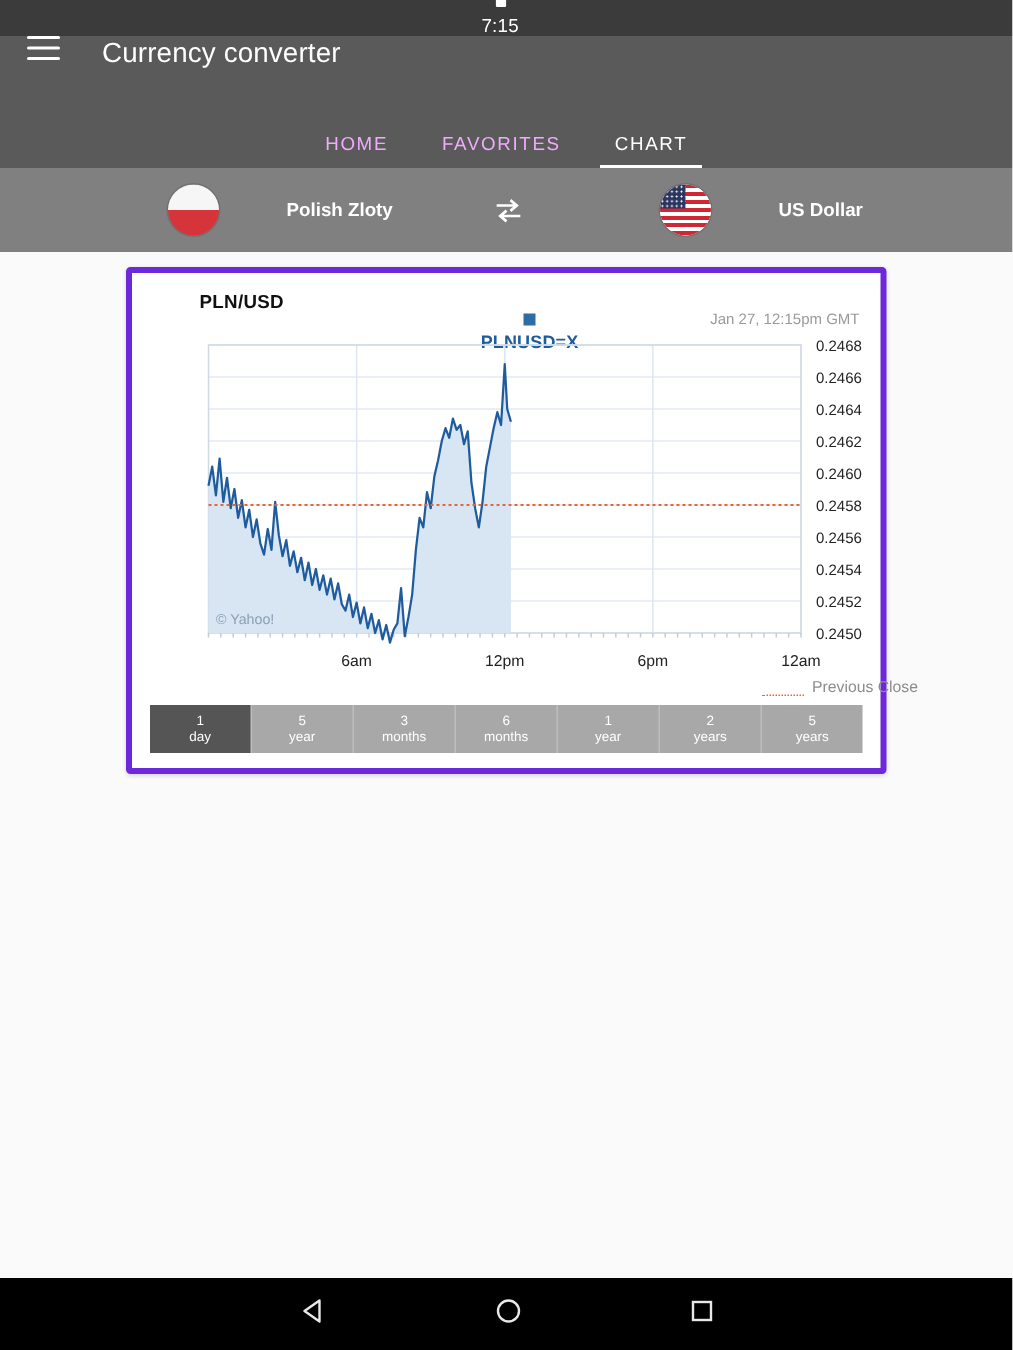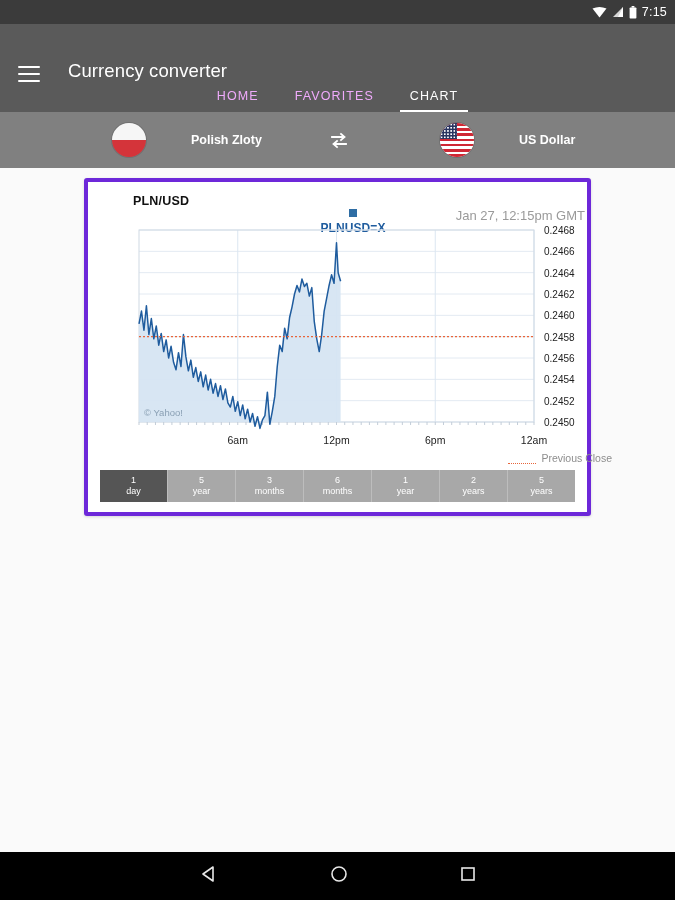--- a/index.html
+++ b/index.html
@@ -8,29 +8,29 @@
     font-family:"Liberation Sans", sans-serif;
     background:#fafafa;
     overflow:hidden;
     position:relative;
   }
 
   
   .statusbar{
     height:24px; background:#3b3b3b;
     display:flex; align-items:center; justify-content:flex-end;
-    padding-right:8px; gap:5px;
+    padding-right:8px; gap:5px;flex-direction:column;
   }
   .statusbar .clock{ color:#fff; font-size:12.5px; letter-spacing:.2px; }
   .ic-wifi{ width:15px; height:12px; position:relative; }
   .ic-wifi svg, .ic-sig svg, .ic-batt svg{ display:block; }
 
   
   .appbar{ background:#5a5a5a; height:88px; position:relative; }
-  .appbar-top{ height:58px; display:flex; align-items:flex-end; padding-left:18px; }
+  .appbar-top{ height:58px; display:flex; align-items:flex-start; padding-left:18px; }
   .hamburger{ width:22px; height:16px; display:flex; flex-direction:column;
               justify-content:space-between; cursor:pointer; }
   .hamburger span{ display:block; height:2px; background:#fff; border-radius:1px; }
   .app-title{ color:#fff; font-size:18.5px; margin-left:28px; letter-spacing:.1px; }
 
   .tabs{ display:flex; justify-content:center; align-items:flex-end;
          height:30px; gap:0; }
   .tab{ color:#f0abfc; font-size:12.5px; letter-spacing:1.1px;
         padding:0 18px 9px 18px; position:relative; cursor:pointer; }
   .tab.active{ color:#ffffff; }
@@ -69,21 +69,21 @@
     position:absolute; left:84px; top:178px; width:507px; height:338px;
     background:#fff; border:4px solid #6d28d9; border-radius:3px;
     box-shadow:0 1px 3px rgba(0,0,0,.14);
     padding-left:31px;
   }
   .card-head{ padding:12px 14px 0 14px; position:relative; height:40px; }
   .sym{ font-size:12.5px; font-weight:bold; color:#111; letter-spacing:.2px; }
   .tick{ font-size:12px; font-weight:bold; color:#1f5c9e; letter-spacing:.1px;
          display:flex; align-items:center; gap:4px; margin-top:1px;flex-direction:column; }
   .tick .sq{ width:8px; height:8px; background:#2e6da4; display:inline-block; }
-  .asof{ position:absolute; right:2px; top:26px; font-size:13px; color:#9a9a9a; }
+  .asof{ position:absolute; right:14px; top:26px; font-size:10px; color:#9a9a9a; }
 
   .plotwrap{ position:relative; width:507px; height:240px; }
   .plot{ position:absolute; left:12px; top:0; width:483px; height:240px; }
   .legend{ position:absolute; right:14px; bottom:-2px; font-size:10.5px;
            color:#8d8d8d; display:flex; align-items:flex-end; gap:5px; }
   .legend .dash{ width:28px; height:0; border-top:1px dotted #e8653a; display:block; }
 
   .ranges{
     position:absolute; left:12px; right:12px; bottom:10px; height:32px;
     display:flex; background:#a8a8a8; overflow:hidden;

